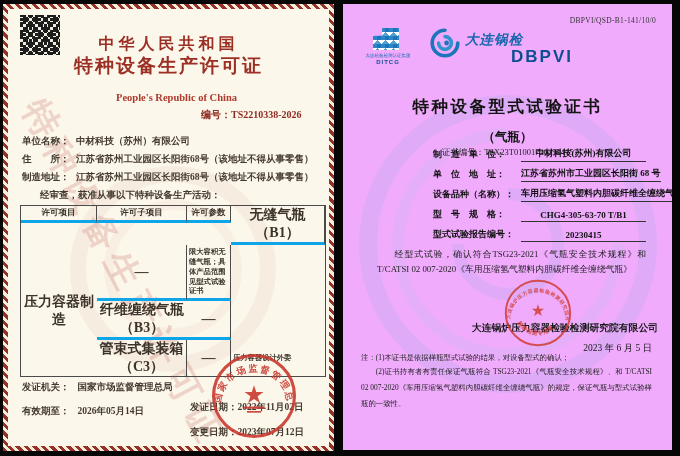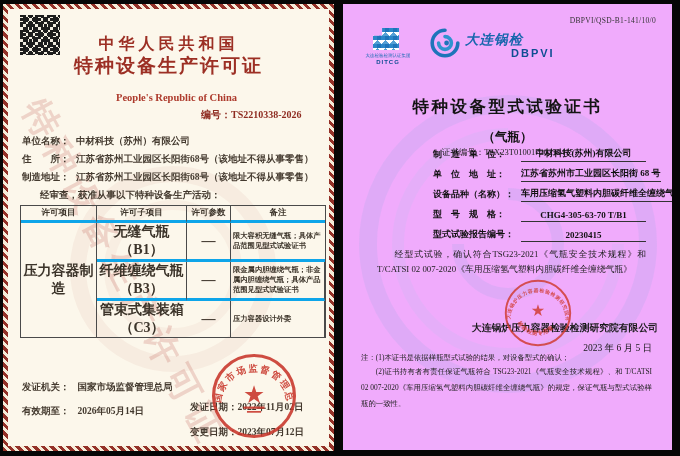--- a/index.html
+++ b/index.html
@@ -57,21 +57,21 @@
       repeating-conic-gradient(from 90deg,#1e74ba 0% 25%,transparent 0% 50%);
     background-size:8px 8px,12px 12px;
     clip-path:polygon(0 35%,35% 35%,35% 0,100% 0,100% 100%,0 100%);}
   .mos-cn{position:absolute;left:20px;top:48px;width:50px;text-align:center;font-size:5px;color:#1b6cb5;
     transform:scale(.9);font-family:"Liberation Sans",sans-serif;}
   .mos-en{position:absolute;left:20px;top:55px;width:50px;text-align:center;font-size:6px;font-weight:bold;
     color:#0d4e92;letter-spacing:1px;font-family:"Liberation Sans",sans-serif;}
   .swirl{position:absolute;left:86px;top:23px;}
   .brand-cn{position:absolute;left:122px;top:27px;font-size:13.5px;font-weight:bold;font-style:italic;
     color:#1766ad;letter-spacing:1px;}
-  .brand-en{position:absolute;left:124px;top:43px;font-size:11px;font-weight:bold;color:#0d4e92;
+  .brand-en{position:absolute;left:124px;top:43px;font-size:17px;font-weight:bold;color:#0d4e92;
     letter-spacing:2px;font-family:"Liberation Sans",sans-serif;padding-left:44px;}
   .cr-title{position:absolute;left:0;right:0;top:92px;text-align:center;font-size:16.5px;font-weight:bold;
     color:#141414;letter-spacing:2.5px;}
   .cr-sub{position:absolute;left:0;right:0;top:125px;text-align:center;font-size:12.5px;font-weight:bold;color:#141414;}
   .cr-certno{position:absolute;left:0;right:0;top:143px;text-align:center;font-size:8.5px;color:#222;}
   .cr-fields{position:absolute;left:46px;right:26px;top:138px;margin-left:44px;}
   .cr-frow{display:flex;align-items:flex-end;height:20px;}
   .cr-frow .lb{flex:none;width:88px;font-size:9px;font-weight:bold;color:#111;white-space:pre;padding-bottom:1px;}
   .cr-frow .vl{flex:1;border-bottom:1px solid #333;text-align:center;font-size:9px;font-weight:bold;
     color:#111;padding-bottom:1px;white-space:nowrap;}
@@ -113,30 +113,28 @@
         <span class="lb">制造地址：</span>
         <span class="vl">江苏省苏州工业园区长阳街68号（该地址不得从事零售）</span>
       </div>
     </div>
     <div class="cl-intro">经审查，获准从事以下特种设备生产活动：</div>
 
     <div class="ltable">
       <div class="th">许可项目</div>
       <div class="th">许可子项目</div>
       <div class="th">许可参数</div>
-      <div class="th">备注</div>
 
       <div class="td proj last">压力容器制造</div>
       <div class="td">无缝气瓶（B1）</div>
       <div class="td">—</div>
       <div class="td note">限大容积无缝气瓶；具体产品范围见型式试验证书</div>
 
       <div class="td" style="grid-column:2">纤维缠绕气瓶（B3）</div>
       <div class="td">—</div>
-      <div class="td note">限金属内胆缠绕气瓶；非金属内胆缠绕气瓶；具体产品范围见型式试验证书</div>
 
       <div class="td last" style="grid-column:2">管束式集装箱（C3）</div>
       <div class="td last">—</div>
       <div class="td note last">压力容器设计外委</div>
     </div>
 
     <div class="cl-issuer">
       <span>发证机关：</span><span class="gap8"></span><span>国家市场监督管理总局</span>
     </div>
     <div class="cl-valid">

